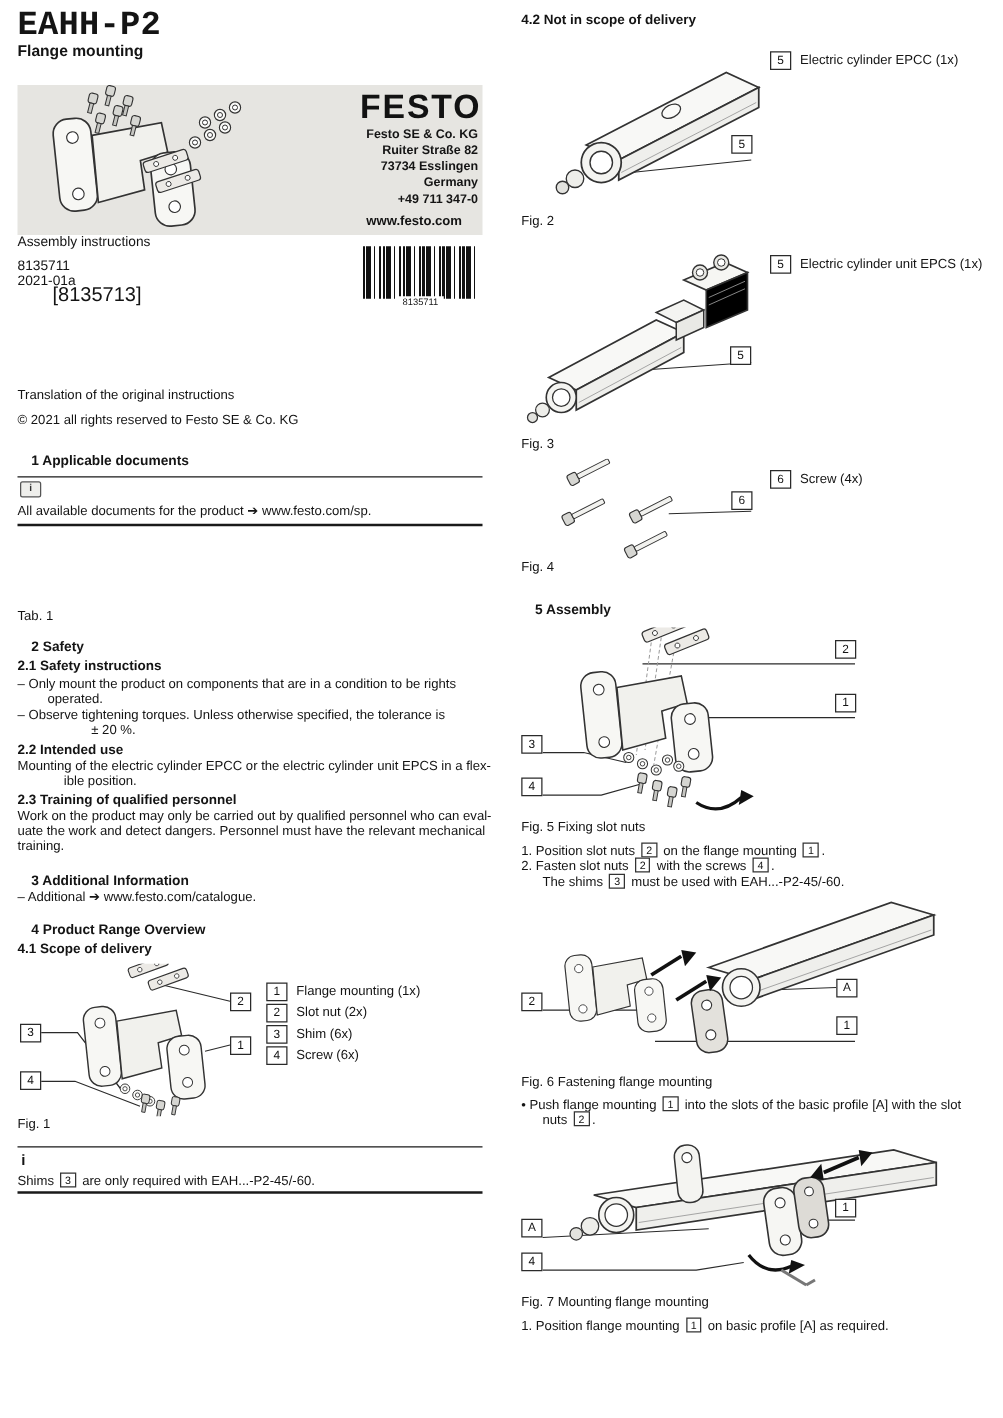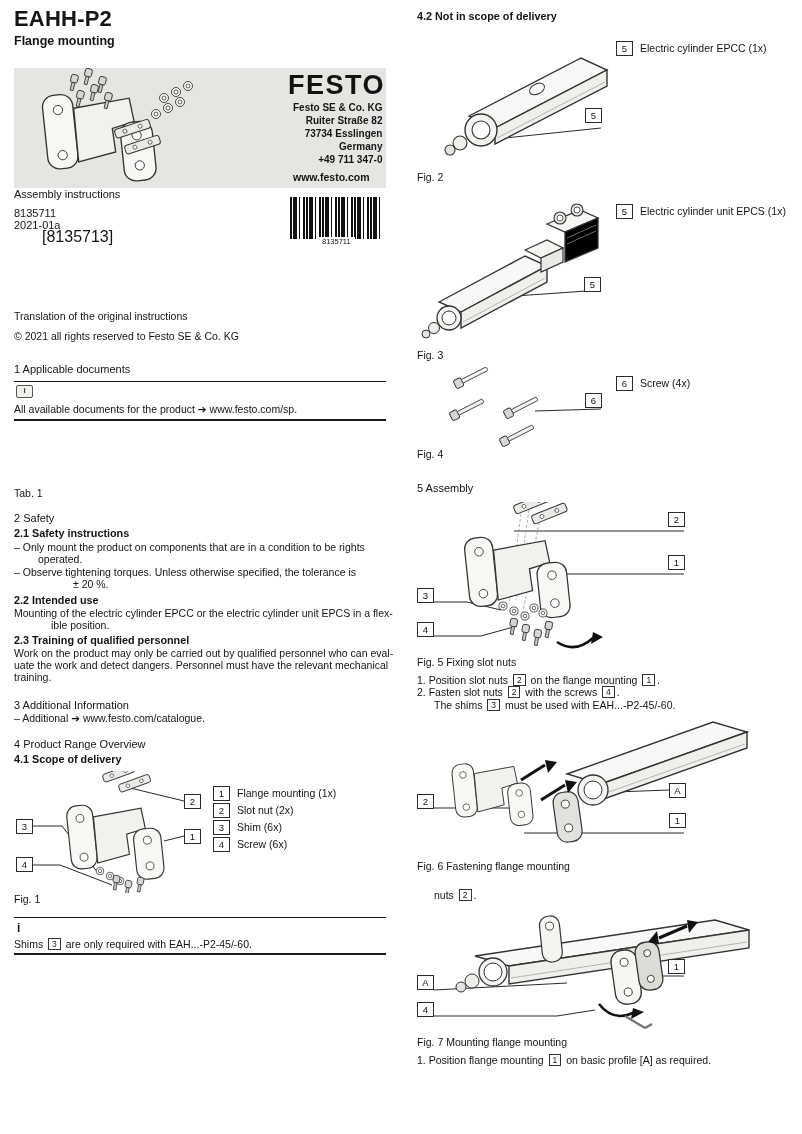--- a/index.html
+++ b/index.html
@@ -1,23 +1,23 @@
 <!DOCTYPE html>
 <html><head>
 <meta charset="utf-8">
 <style>
   html,body{margin:0;padding:0;background:#fff;}
   .page{position:relative;width:802px;height:1134px;background:#fff;overflow:hidden;
         font-family:"Liberation Sans",sans-serif;color:#141414;}
   .abs{position:absolute;}
   .b{font-weight:bold;}
   .t{font-size:10.5px;line-height:12.2px;white-space:nowrap;}
-  .h1{font-size:22px;font-weight:bold;letter-spacing:.2px;}
+  .h1{font-size:27px;font-weight:bold;letter-spacing:.2px;font-family:Liberation Mono, monospace;}
   .h2{font-size:12.5px;font-weight:bold;}
-  .sec{font-size:11px;font-weight:normal;white-space:nowrap;}
+  .sec{font-size:11px;font-weight:bold;white-space:nowrap;margin-left:11px;}
   .sub{font-size:10.8px;font-weight:bold;white-space:nowrap;}
   .small{font-size:8.5px;line-height:10px;white-space:nowrap;}
   .hline{position:absolute;background:#1a1a1a;}
   .panel{background:#e6e5e1;}
   .cbox{position:absolute;width:17px;height:15px;border:1px solid #2a2a2a;background:#fff;
         font-size:9.5px;line-height:13px;text-align:center;box-sizing:border-box;}
   .legend-row{position:absolute;display:flex;gap:7px;align-items:flex-start;}
   .lbox{flex:none;width:17px;height:15px;border:1px solid #2a2a2a;background:#fff;font-size:9.5px;
         line-height:13px;text-align:center;box-sizing:border-box;}
   .llabel{font-size:10.5px;line-height:15px;white-space:nowrap;}
@@ -311,20 +311,21 @@
       <line x1="104" y1="60" x2="128" y2="45" stroke="#111" stroke-width="3"></line>
       <polygon points="128,40 140,42 131,53" fill="#111"></polygon>
       <line x1="124" y1="80" x2="148" y2="65" stroke="#111" stroke-width="3"></line>
       <polygon points="148,60 160,62 151,73" fill="#111"></polygon>
     </svg>
     <div class="cbox" style="left:0px;top:74px;">2</div>
     <div class="cbox" style="left:252px;top:63px;">A</div>
     <div class="cbox" style="left:252px;top:93px;">1</div>
   </div>
   <div class="abs t" style="left:417px;top:860px;">Fig. 6 Fastening flange mounting</div>
+  <div class="abs t" style="left:417px;top:877px;">• Push flange mounting <span class="numbox">1</span> into the slots of the basic profile [A] with the slot</div>
   <div class="abs t" style="left:434px;top:889px;">nuts <span class="numbox">2</span>.</div>
 
   <div class="abs" style="left:417px;top:912px;width:370px;height:123px;">
     <svg width="370" height="123" viewBox="0 0 370 123">
       <path d="M220 64 L267 64" fill="none" stroke="#2a2a2a" stroke-width="1"></path>
       <path d="M17 78 L150 71" fill="none" stroke="#2a2a2a" stroke-width="1"></path>
       <path d="M17 104 L140 104 L178 98" fill="none" stroke="#2a2a2a" stroke-width="1"></path>
       <polygon points="58,44 298,8 332,18 92,54" fill="#f8f8f6" stroke="#333" stroke-width="1.4"></polygon>
       <polygon points="92,54 332,18 332,36 92,72" fill="#efefec" stroke="#333" stroke-width="1.4"></polygon>
       <line x1="94" y1="66" x2="330" y2="30" stroke="#999" stroke-width="0.7"></line>

